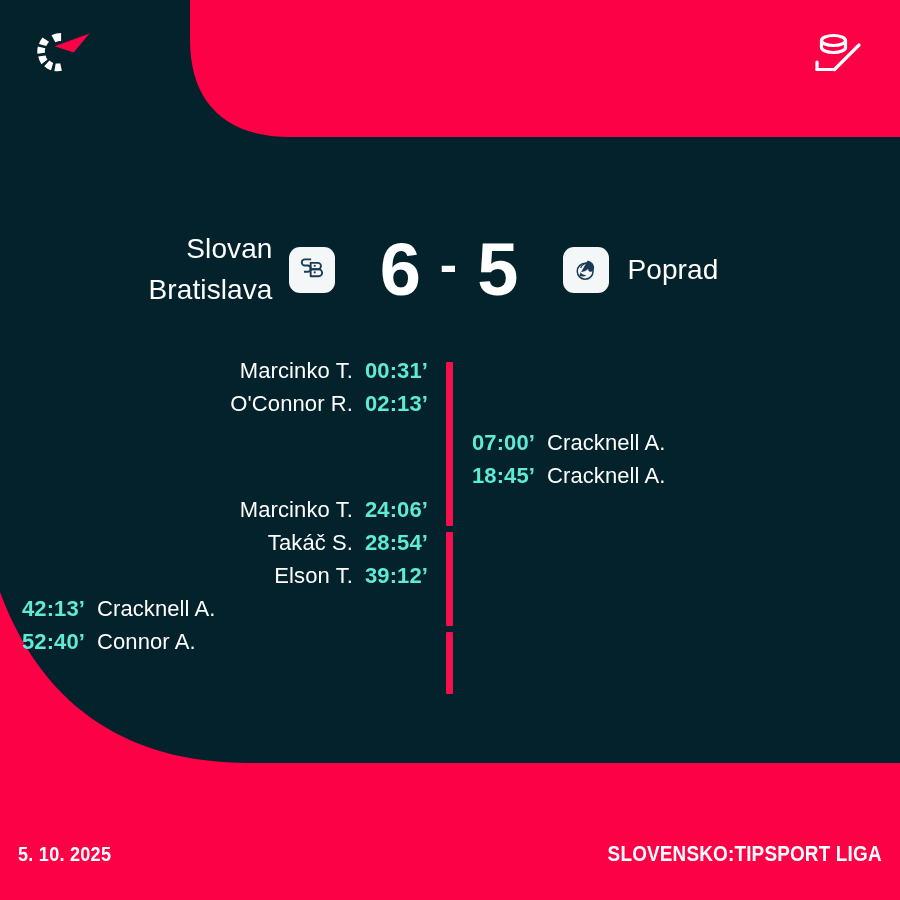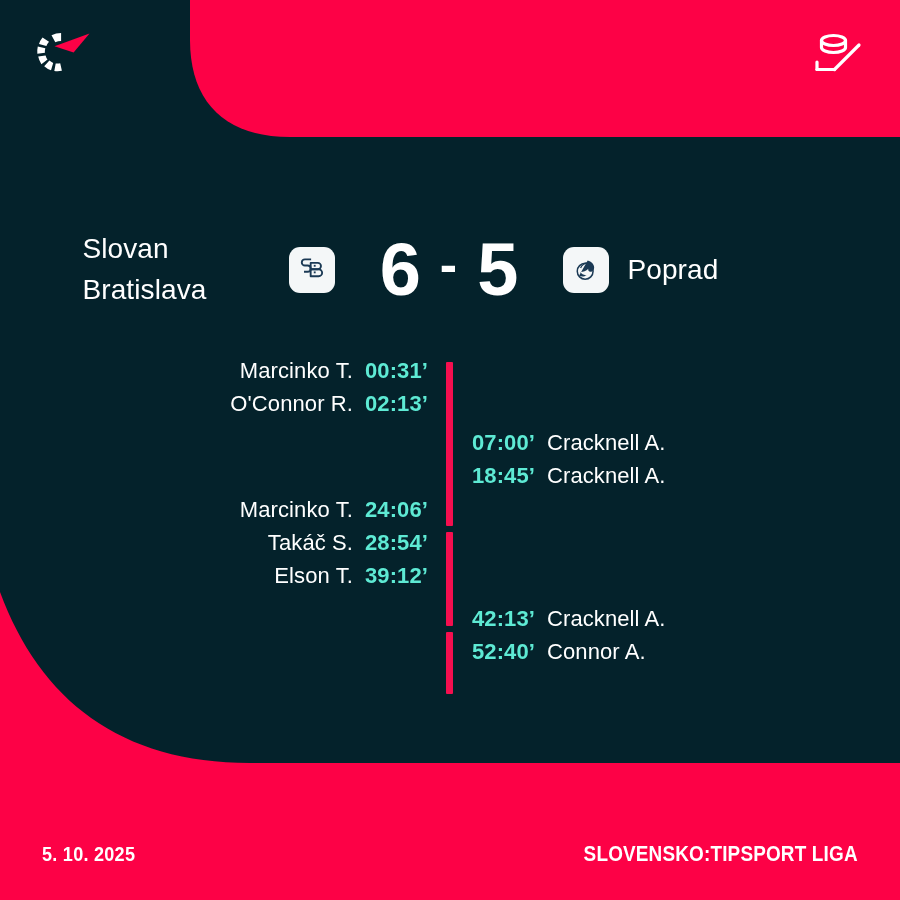--- a/index.html
+++ b/index.html
@@ -65,20 +65,21 @@
   }
   .team-name {
     color: #ffffff;
     font-size: 28px;
     line-height: 1.45;
     font-weight: 400;
     letter-spacing: 0.1px;
   }
   .team-name.home {
     width: 190px;
+    text-align: right;
     padding-right: 16px;
   }
   .team-name.away {
     width: 190px;
     text-align: left;
     padding-left: 19px;
   }
   .crest {
     width: 46px;
     height: 46px;
@@ -173,21 +174,21 @@
   .footer {
     position: absolute;
     left: 0;
     bottom: 0;
     width: 900px;
     height: 92px;
     z-index: 5;
     display: flex;
     align-items: center;
     justify-content: space-between;
-    padding: 0 42px;
+    padding: 0 18px;
     box-sizing: border-box;
   }
   .footer-date, .footer-league {
     color: #ffffff;
     font-weight: 700;
     font-size: 21px;
     letter-spacing: 0.3px;
     transform: scaleX(0.86);
     transform-origin: left center;
   }
@@ -316,21 +317,21 @@
           <span class="gtime">28:54’</span>
         </div>
         <div class="goal-line">
           <span class="scorer">Elson T.</span>
           <span class="gtime">39:12’</span>
         </div>
       </div>
       <div class="col right"></div>
     </div>
 
-    <div class="goal-group away-side" style="margin-top:10px;">
+    <div class="goal-group away-side" style="margin-top:0;flex-direction:column;">
       <div class="col left"></div>
       <div class="col right">
         <div class="goal-line">
           <span class="gtime">42:13’</span>
           <span class="scorer">Cracknell A.</span>
         </div>
         <div class="goal-line">
           <span class="gtime">52:40’</span>
           <span class="scorer">Connor A.</span>
         </div>

